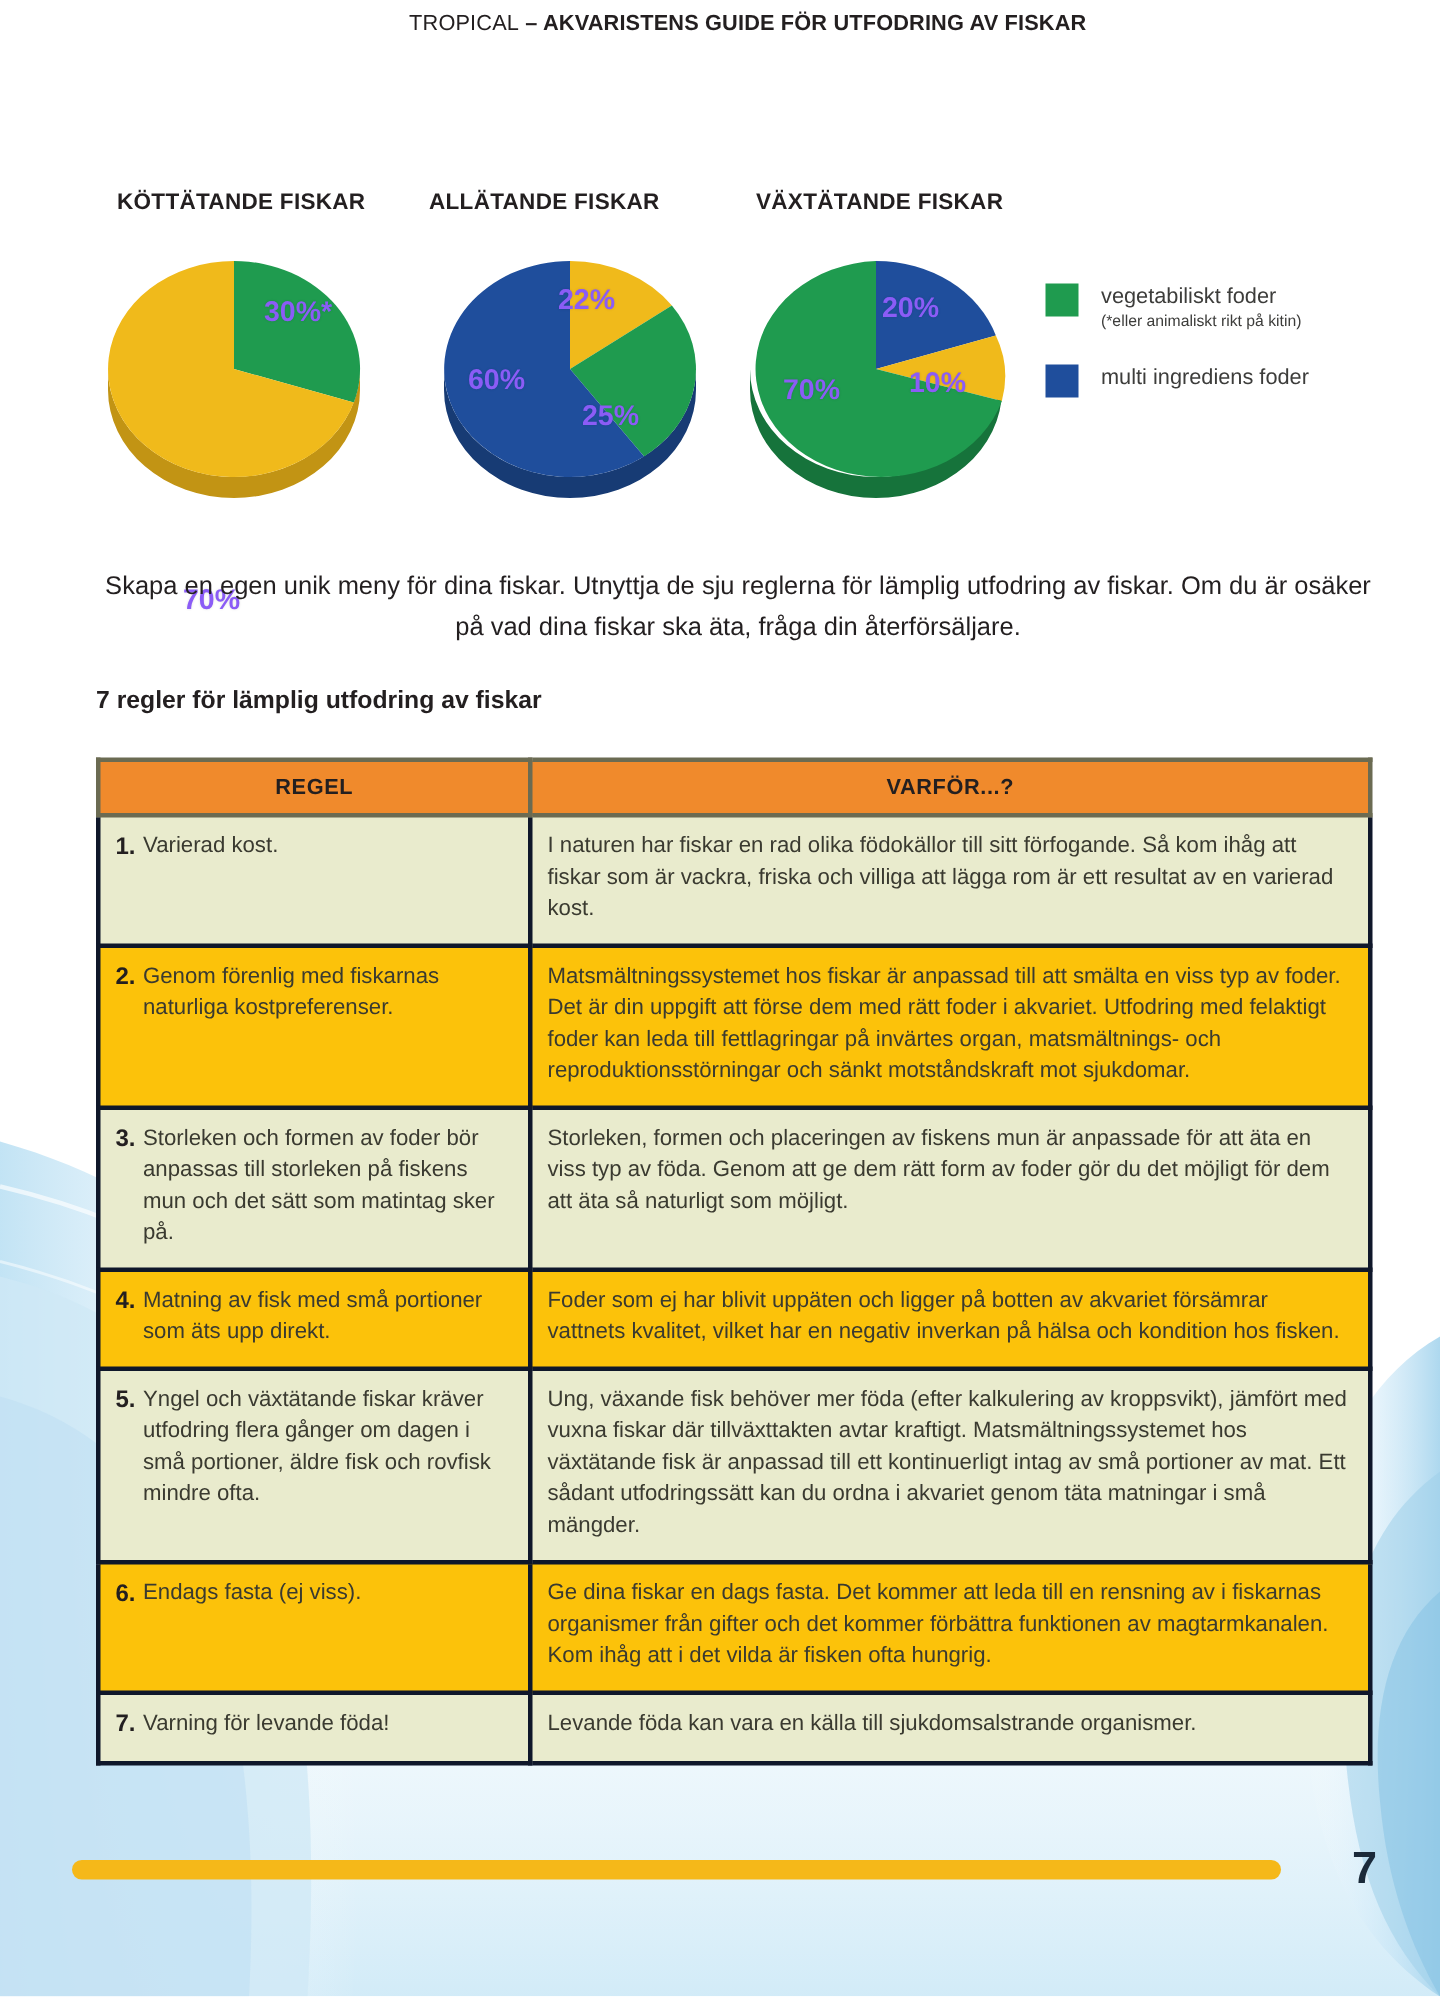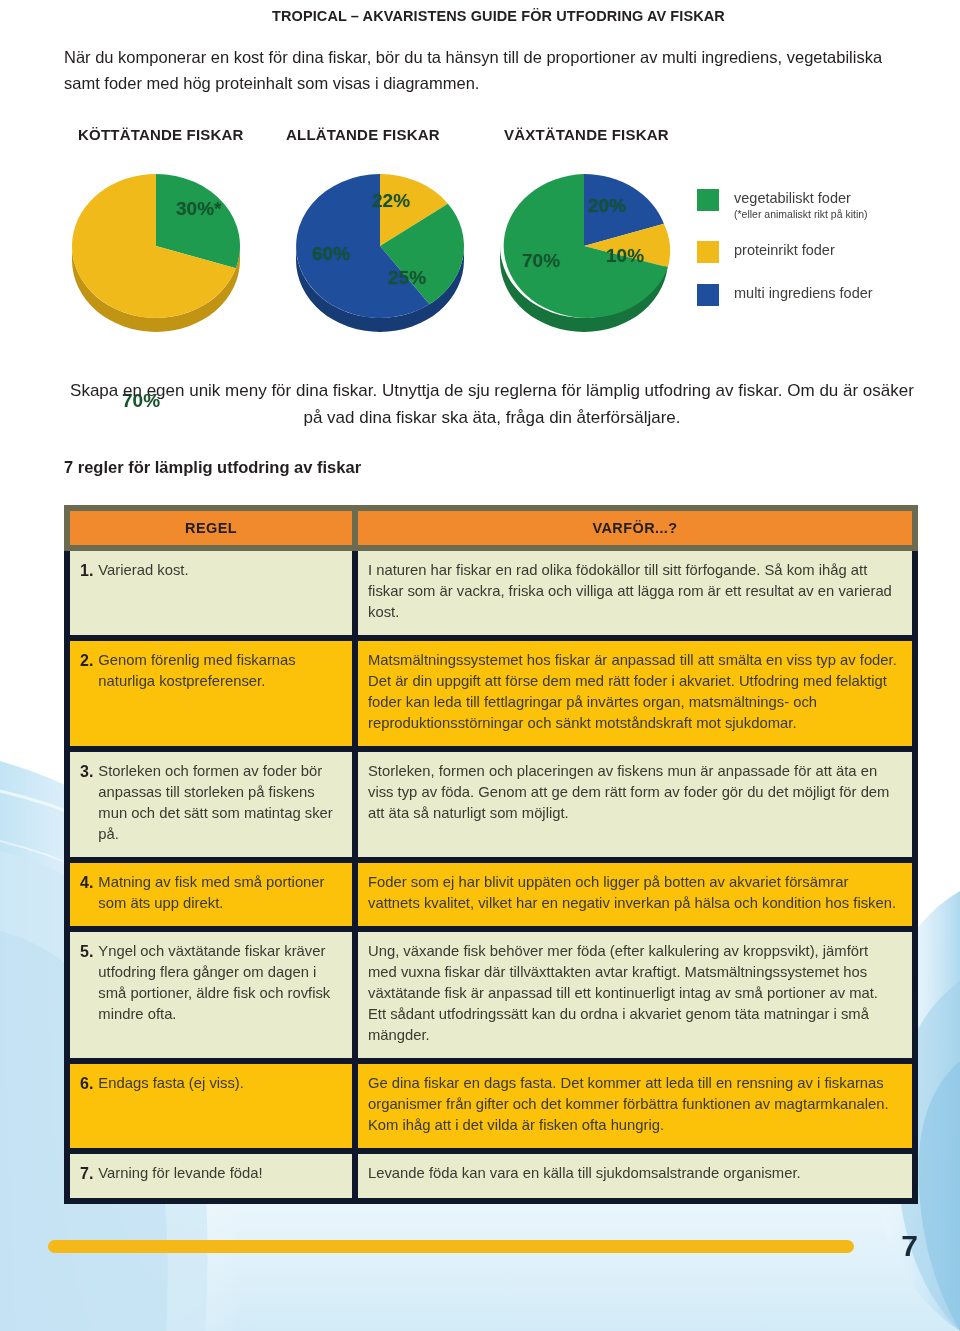--- a/index.html
+++ b/index.html
@@ -29,21 +29,21 @@
   .runhead {
     position: absolute;
     left: 0; top: 8px; width: 960px;
     text-align: center;
     font-size: 14.5px;
     font-weight: bold;
     letter-spacing: 0.1px;
     color: #231f20;
     z-index: 5;
   }
-  .runhead .brand { font-weight: bold; margin-left: 37px; }
+  .runhead .brand { font-weight: normal; margin-left: 37px; }
 
   
   .intro {
     position: absolute;
     left: 64px; top: 45px; width: 856px;
     font-size: 16.5px;
     line-height: 1.55;
     color: #231f20;
     z-index: 5;
   }
@@ -68,21 +68,21 @@
 
   
   .pies { position: absolute; left: 0; top: 160px; width: 960px; height: 180px; z-index: 5; }
   .pie-wrap { position: absolute; width: 180px; height: 175px; }
   .pw0 { left: 66px; }
   .pw1 { left: 290px; }
   .pw2 { left: 494px; }
   .pie-svg { display: block; }
   .pie-label {
     position: absolute;
-    color: #14532d;
+    color: #8b5cf6;
     font-weight: bold;
     font-size: 19px;
     text-shadow: 0 0 2px rgba(0,0,0,0.12);
     white-space: nowrap;
   }
 
   
   .legend {
     position: absolute;
     left: 697px; top: 188px; width: 240px;
@@ -135,21 +135,21 @@
   
   .rules-table {
     position: absolute;
     left: 64px; top: 505px;
     width: 848px;
     border-collapse: collapse;
     z-index: 5;
     table-layout: fixed;
   }
   .rules-table th, .rules-table td {
-    border: 6px solid #0f172a;
+    border: 3px solid #0f172a;
     vertical-align: top;
   }
   .rules-table thead th {
     background: #f08a2c;
     color: #231f20;
     font-size: 14.5px;
     font-weight: bold;
     letter-spacing: 0.4px;
     text-align: center;
     padding: 9px 4px 9px;
@@ -225,21 +225,20 @@
     <path d="M960,250 C905,290 888,360 898,450 C905,520 925,565 960,600 Z" fill="#9ecfe9" opacity="0.55"></path>
     <path d="M960,330 C925,360 914,410 920,470 C925,525 940,565 960,600 Z" fill="#7fbfe2" opacity="0.45"></path>
     <path d="M0,60 C150,95 215,170 250,260" stroke="#ffffff" stroke-width="3" fill="none" opacity="0.65"></path>
     <path d="M0,110 C140,145 205,215 238,300" stroke="#ffffff" stroke-width="2" fill="none" opacity="0.5"></path>
   </svg>
 
   <div class="runhead">
     <span class="brand">TROPICAL</span><span> – AKVARISTENS GUIDE FÖR UTFODRING AV FISKAR</span>
   </div>
 
-  <p class="intro">När du komponerar en kost för dina fiskar, bör du ta hänsyn till de proportioner av multi ingrediens, vegetabiliska samt foder med hög proteinhalt som visas i diagrammen.</p>
 
   <div class="chart-titles">
     <div class="chart-title ct0">KÖTTÄTANDE FISKAR</div>
     <div class="chart-title ct1">ALLÄTANDE FISKAR</div>
     <div class="chart-title ct2">VÄXTÄTANDE FISKAR</div>
   </div>
 
   <div class="pies">
 
     <div class="pie-wrap pw0">
@@ -288,26 +287,20 @@
   </div>
 
   <div class="legend">
     <div class="legend-row">
       <span class="legend-swatch" style="background:#1f9b4f"></span>
       <span class="legend-text">
         <span class="legend-label">vegetabiliskt foder</span>
         <span class="legend-sub" style="display:block">(*eller animaliskt rikt på kitin)</span>
       </span>
     </div>
-    <div class="legend-row" style="margin-top:6px;">
-      <span class="legend-swatch" style="background:#f0ba1b"></span>
-      <span class="legend-text">
-        <span class="legend-label">proteinrikt foder</span>
-      </span>
-    </div>
     <div class="legend-row" style="margin-top:20px;">
       <span class="legend-swatch" style="background:#1f4e9c"></span>
       <span class="legend-text">
         <span class="legend-label">multi ingrediens foder</span>
       </span>
     </div>
   </div>
 
   <p class="body-para">Skapa en egen unik meny för dina fiskar. Utnyttja de sju reglerna för lämplig utfodring av fiskar. Om du är osäker på vad dina fiskar ska äta, fråga din återförsäljare.</p>
   <h2 class="rules-heading">7 regler för lämplig utfodring av fiskar</h2>

